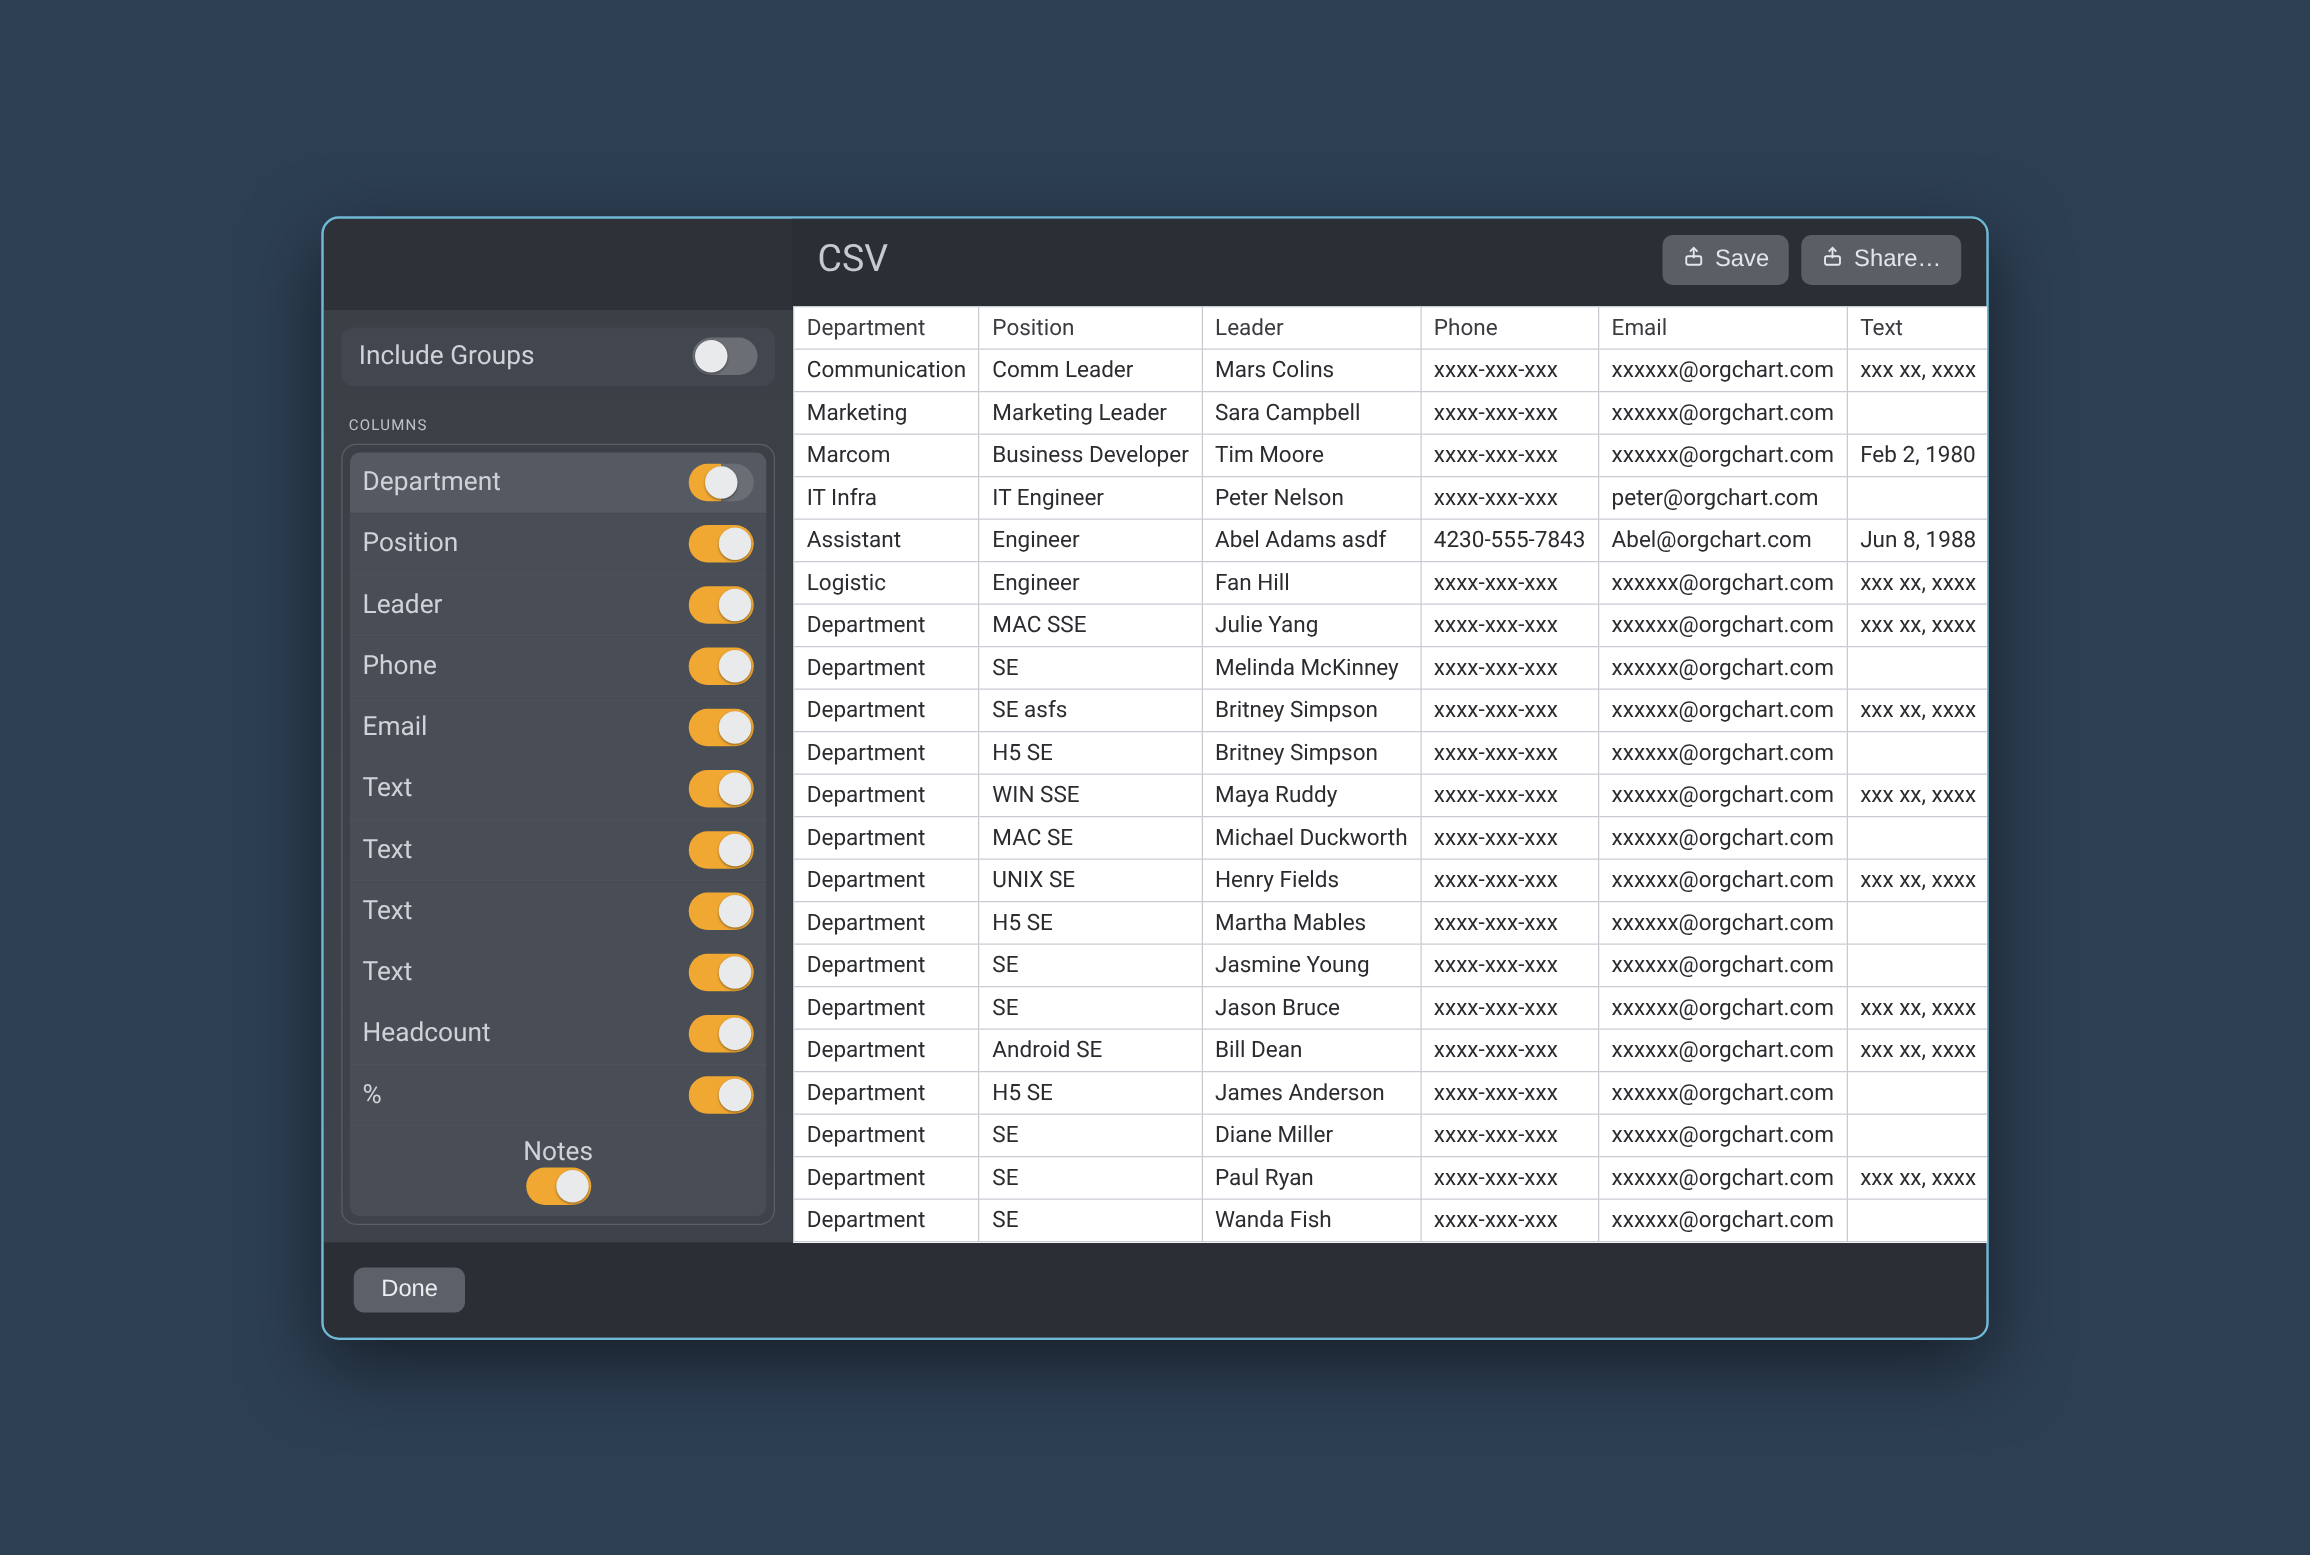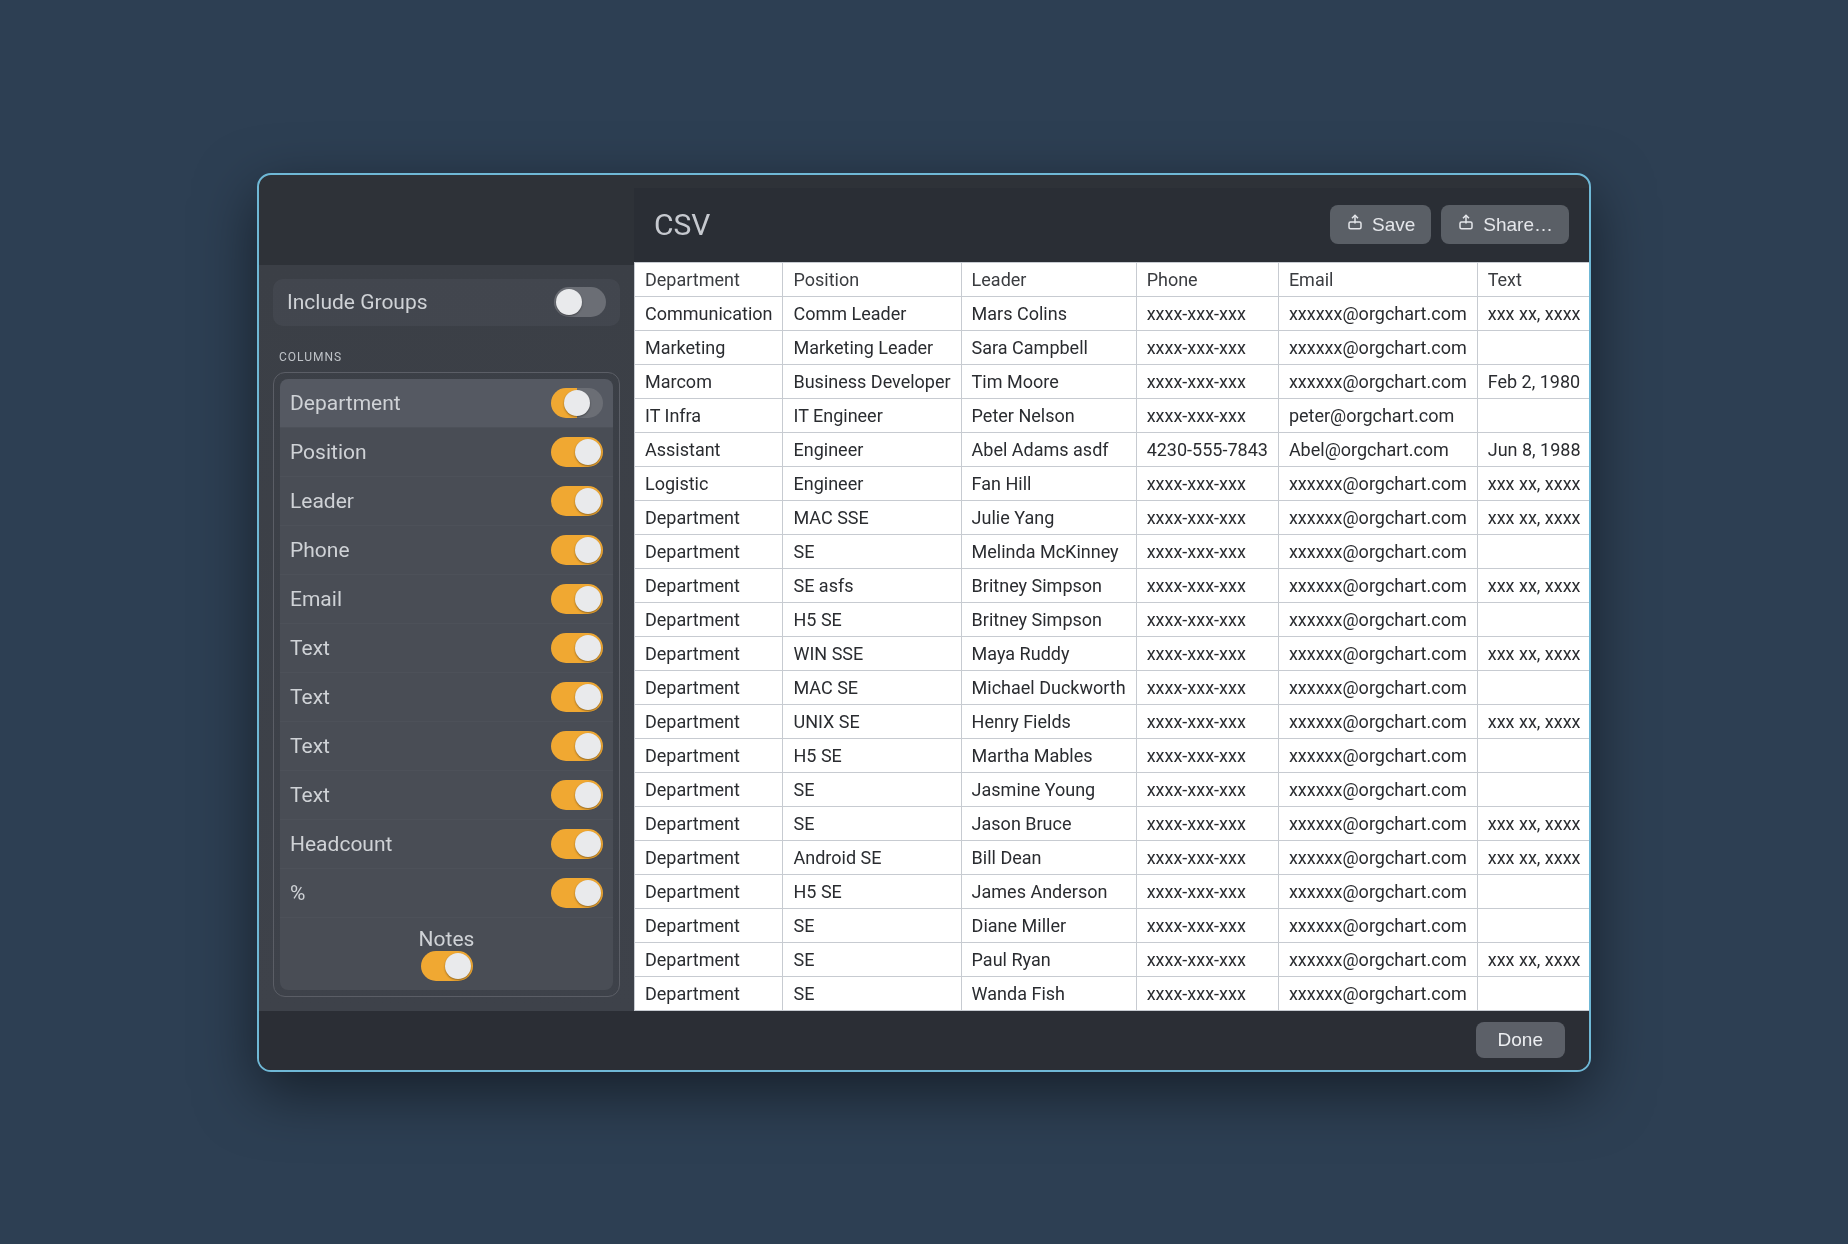--- a/index.html
+++ b/index.html
@@ -79,21 +79,21 @@
   .btn svg{width:18px;height:20px;}
   .table-wrap{flex:1;overflow:auto;background:#fff;}
   table{border-collapse:collapse;width:max-content;font-size:18px;color:#2a2c30;}
   th,td{
     border:1px solid var(--table-border);padding:6px 10px;text-align:left;
     white-space:nowrap;height:21px;
   }
   th{font-weight:400;color:#3a3c40;background:#fff;}
   
   .footer{
-    height:59px;background:#2b2e35;display:flex;align-items:center;justify-content:flex-end;
+    height:76px;background:#2b2e35;display:flex;align-items:center;justify-content:flex-start;
     padding:0 24px;
   }
   .done-btn{
     background:#5c6068;border:none;color:#eceef1;font-size:19px;
     padding:7px 22px;border-radius:8px;cursor:pointer;
   }
 </style>
 </head>
 <body>
 

